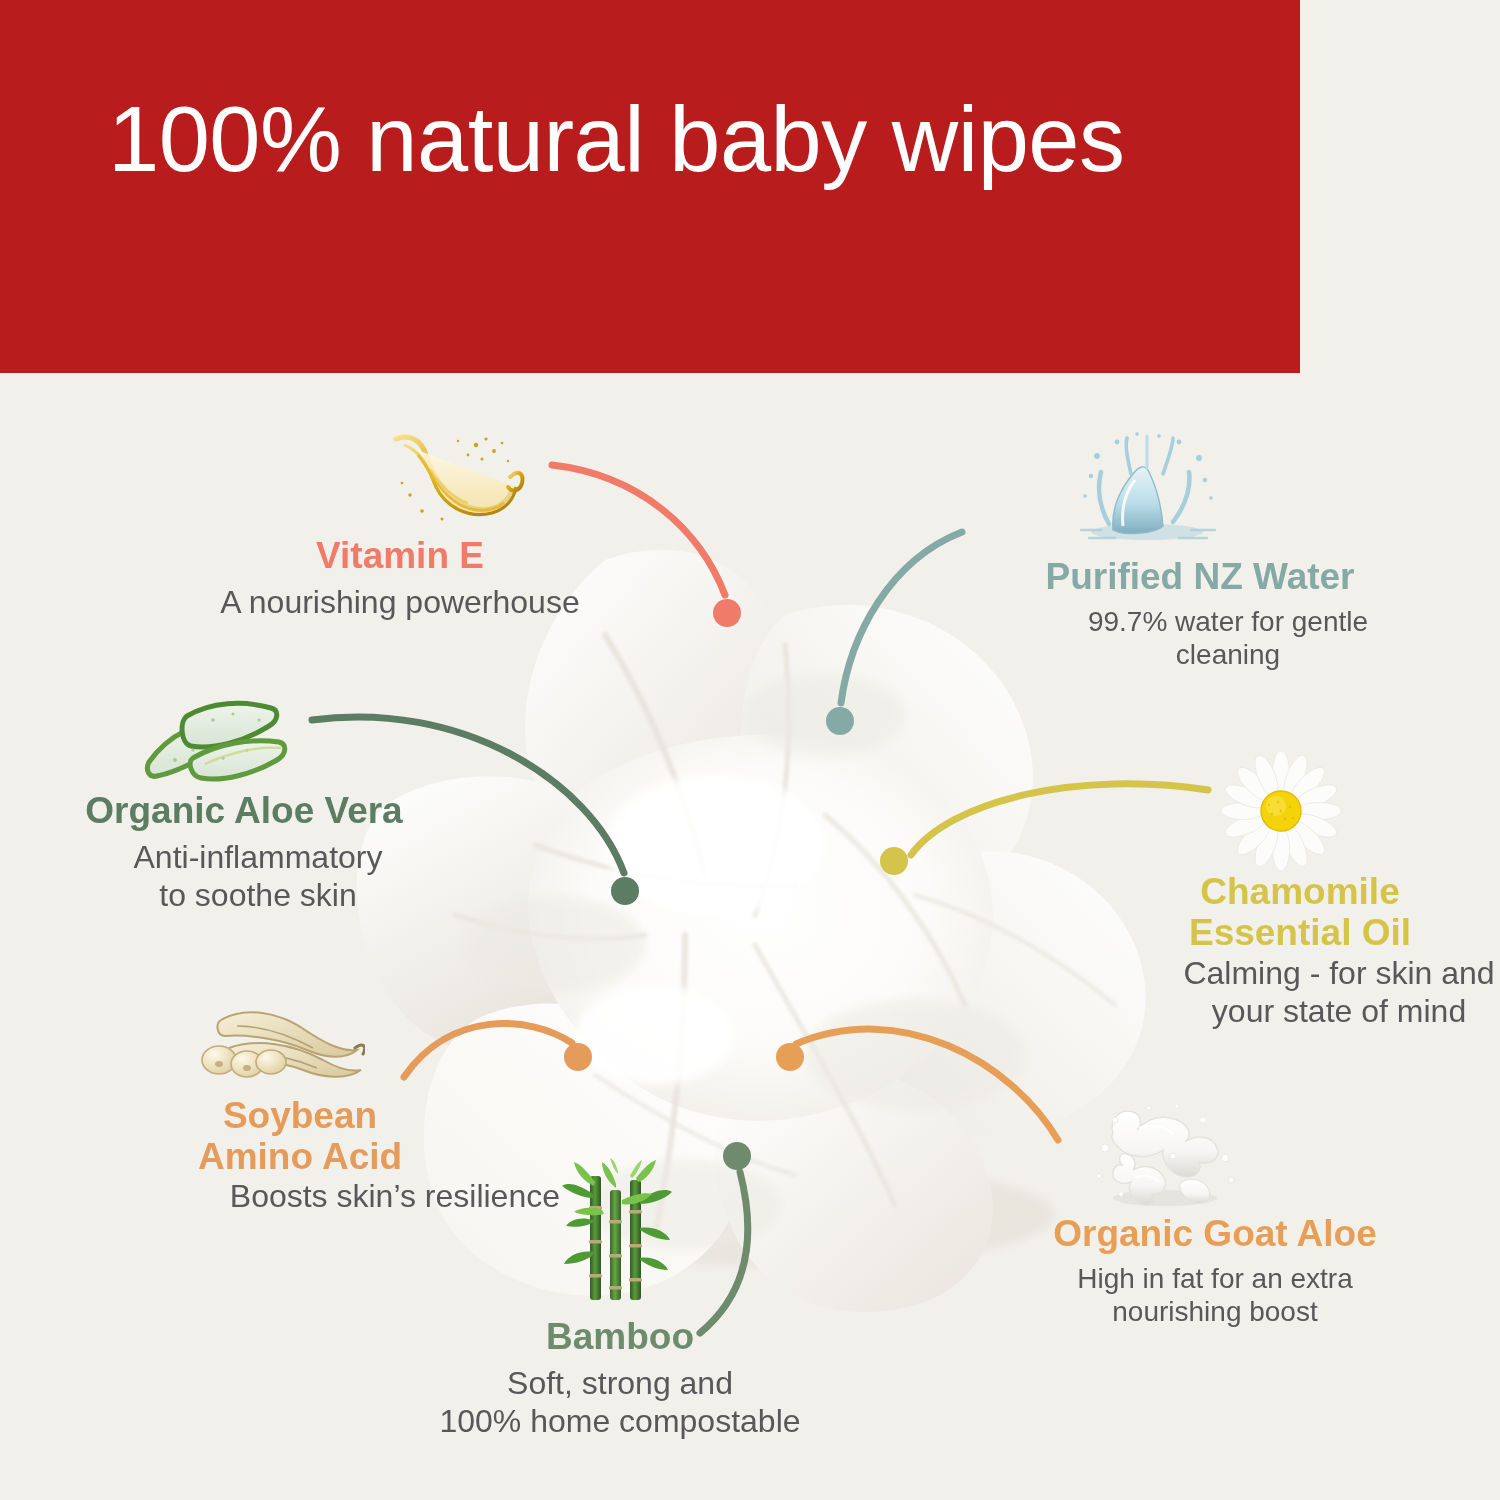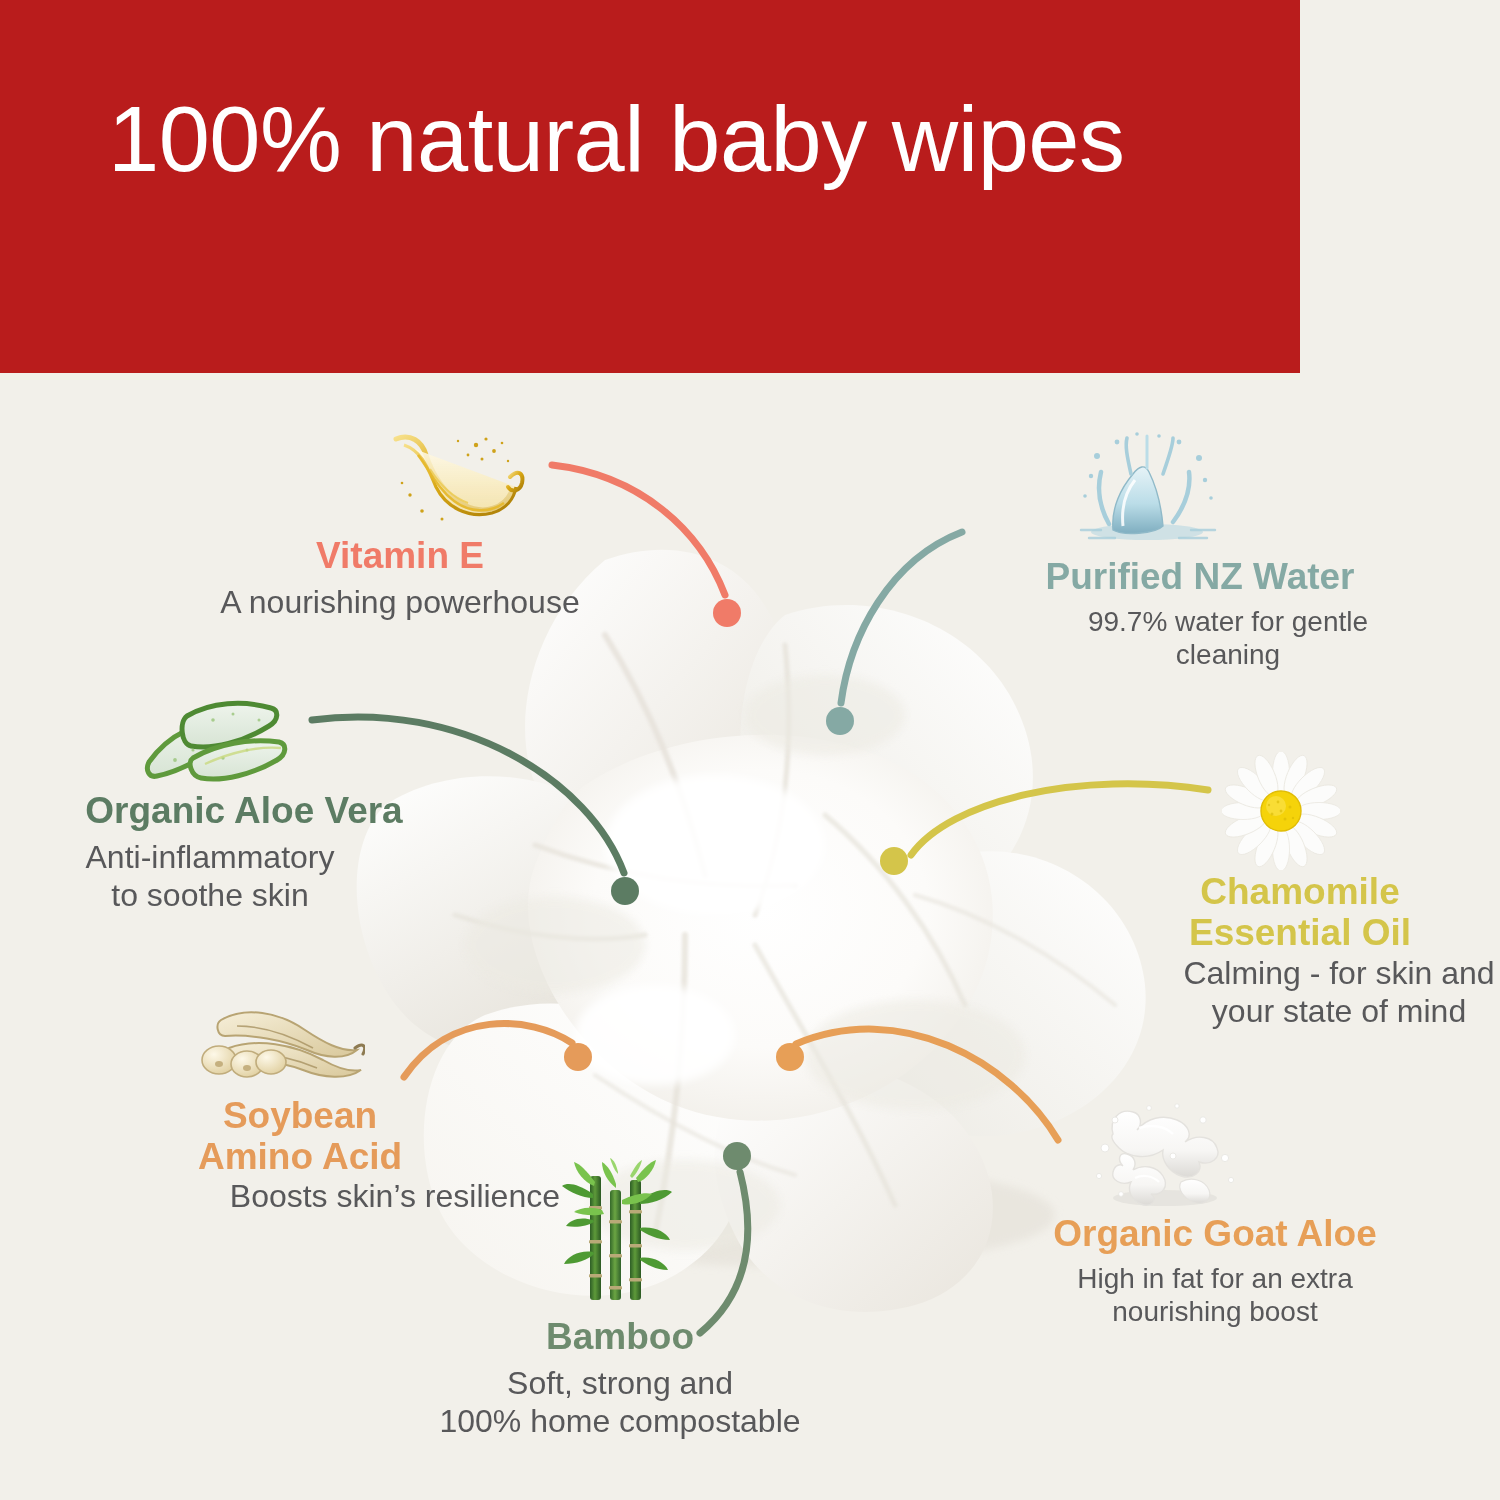--- a/index.html
+++ b/index.html
@@ -284,21 +284,21 @@
           <circle cx="58" cy="60" r="1.6"></circle>
         <circle cx="78" cy="30" r="1.8"></circle>
           <circle cx="98" cy="24" r="1.5"></circle>
         <circle cx="88" cy="68" r="1.7"></circle>
           <circle cx="112" cy="60" r="1.5"></circle>
         <circle cx="124" cy="30" r="1.5"></circle>
       </g>
       <path d="M70 74 C96 62 124 56 146 58" fill="none" stroke="#C9D97E" stroke-width="2.4" opacity="0.8"></path>
     </svg>
     <div class="callout-title" style="left:0px; top:790px; width:420px; text-align:center; font-size:37px; color:#5C7C63;margin-left:34px;">Organic Aloe Vera</div>
-    <div class="callout-desc" style="left:0px; top:839px; width:420px; text-align:center; font-size:32px;">Anti-inflammatory
+    <div class="callout-desc" style="left:0px; top:839px; width:420px; text-align:center; font-size:32px;padding-left:48px;">Anti-inflammatory
 to soothe skin</div>
   </div>
 
   <div class="callout">
     <svg class="callout-icon" style="left:1222px; top:752px; width:118px; height:118px;" viewBox="0 0 118 118">
       <g transform="translate(59,59)">
         <g fill="#FCFCFB" stroke="#EAE7E0" stroke-width="0.8">
           <g>
               <ellipse cx="0" cy="-38" rx="8.5" ry="22"></ellipse>
             </g>

